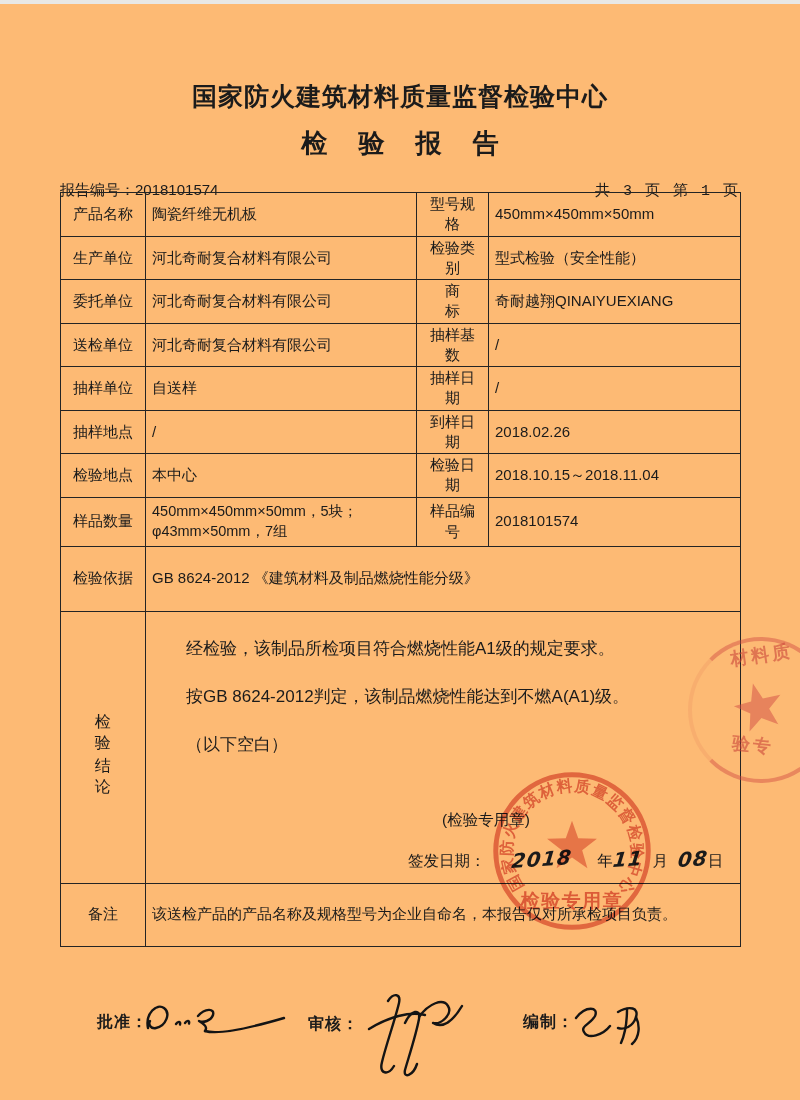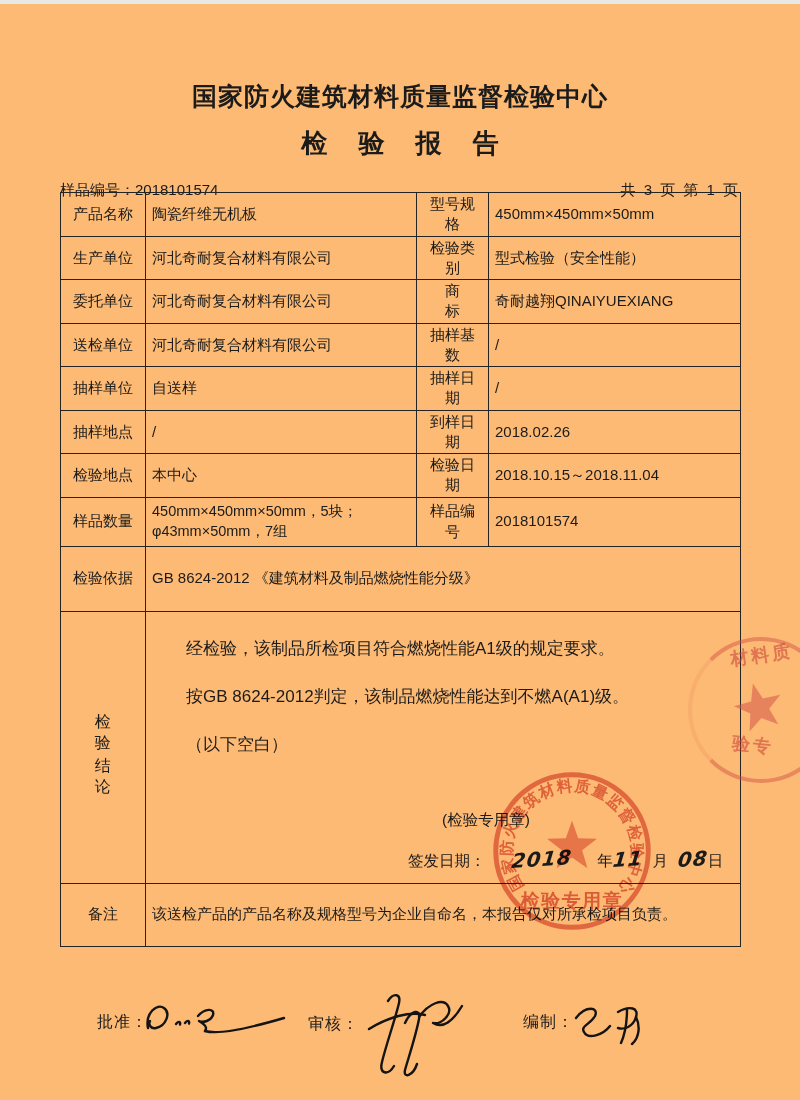--- a/index.html
+++ b/index.html
@@ -12,21 +12,21 @@
   .org-title{
     position:absolute;top:76px;left:0;width:100%;text-align:center;
     font-size:25px;font-weight:800;letter-spacing:1px;
   }
   .report-title{
     position:absolute;top:122px;left:0;width:100%;text-align:center;
     font-size:26px;font-weight:700;letter-spacing:12px;text-indent:12px;
   }
   .meta-line{position:absolute;top:177px;left:60px;width:680px;font-size:15px;}
   .meta-left{float:left;}
-  .meta-right{float:right;letter-spacing:2px;}
+  .meta-right{float:right;letter-spacing:2px;font-family:Liberation Mono, monospace;}
   table.report{
     position:absolute;top:188px;left:60px;width:680px;
     border-collapse:collapse;table-layout:fixed;font-size:15px;
   }
   table.report td{
     border:1.5px solid #242424;padding:1px 6px;overflow:visible;
     line-height:1.35;vertical-align:middle;
   }
   td.lbl{text-align:center;padding:1px 2px;}
   td.val{text-align:left;}
@@ -61,34 +61,34 @@
     border-left-color:rgba(209,75,67,.10);
   }
   .seal-edge .frag{
     position:absolute;color:rgba(199,60,52,.55);font-weight:700;font-size:18px;
     letter-spacing:3px;white-space:nowrap;
   }
   .frag-top{left:42px;top:6px;transform:rotate(-8deg);}
   .frag-bottom{left:44px;top:96px;transform:rotate(6deg);}
   .seal-edge svg{position:absolute;left:40px;top:42px;}
   
-  .sign-label{position:absolute;font-size:16px;font-weight:400;letter-spacing:1px;text-align:right;}
+  .sign-label{position:absolute;font-size:16px;font-weight:700;letter-spacing:1px;text-align:right;}
   .sig{position:absolute;}
   .sig path{fill:none;stroke:#141414;stroke-width:2.4;stroke-linecap:round;stroke-linejoin:round;}
 </style>
 </head>
 <body>
 
 <div class="page">
 
   <div class="org-title">国家防火建筑材料质量监督检验中心</div>
   <div class="report-title">检 验 报 告</div>
 
   <div class="meta-line">
-    <span class="meta-left"><span>样品编号：</span><span>2018101574</span></span>
+    <span class="meta-left"><span>报告编号：</span><span>2018101574</span></span>
     <span class="meta-right">共 3 页 第 1 页</span>
   </div>
 
   <table class="report">
     <colgroup>
         <col style="width:85px">
         <col style="width:271px">
         <col style="width:72px">
         <col style="width:252px">
       </colgroup>

